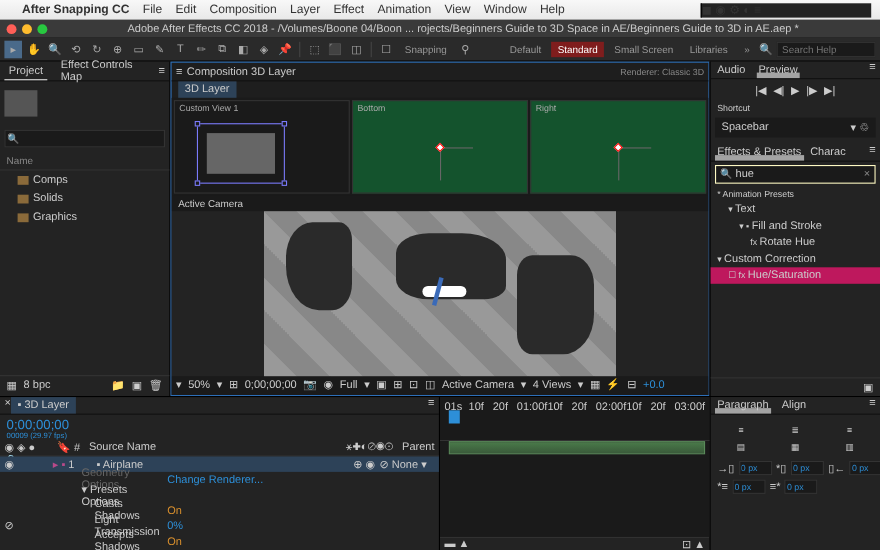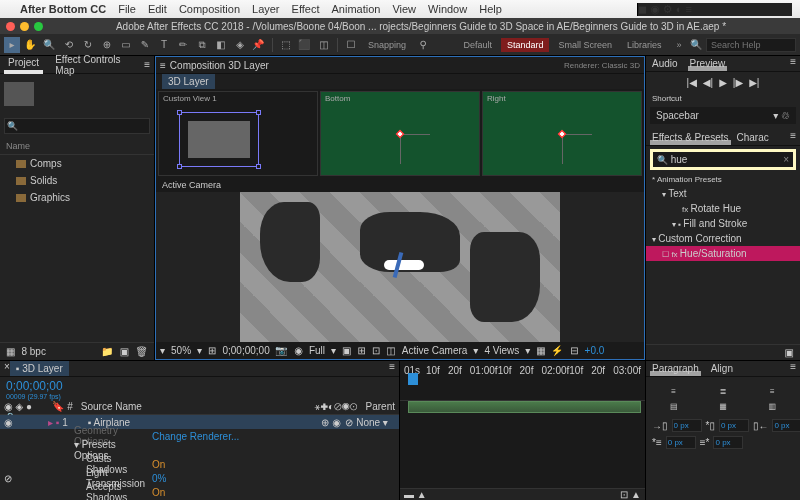--- a/index.html
+++ b/index.html
@@ -16,21 +16,21 @@
 .tbtn.sel{background:#4a6a8a}
 .sep{width:1px;height:14px;background:#444;margin:0 2px}
 .toolbar .grow{flex:1}
 .topt{font-size:9px;color:#999;padding:2px 6px}
 .topt.sel{background:#7f1d1d;color:#fff}
 .search{background:#1a1a1a;border:1px solid #333;padding:1px 4px;font-size:9px;width:90px}
 .main{display:flex;height:304px}
 .left{width:155px;background:#232323;border-right:1px solid #000;display:flex;flex-direction:column}
 .ptabs{height:18px;display:flex;align-items:center;padding:0 4px;font-size:9px;gap:8px;border-bottom:1px solid #111}
 .ptabs .tab{padding:2px 4px}
-.ptabs .tab.act{border-bottom:4px solid #e5e5e5}
+.ptabs .tab.act{border-bottom:1px solid #e5e5e5}
 .thumb{height:40px;padding:4px;display:flex;align-items:center;gap:4px}
 .thumbimg{width:30px;height:24px;background:#555}
 .psrch{margin:4px;background:#1a1a1a;border:1px solid #333;padding:2px;font-size:9px}
 .nhead{padding:3px 6px;font-size:9px;color:#888;border-bottom:1px solid #333}
 .pitem{padding:3px 6px 3px 16px;font-size:9px;display:flex;align-items:center;gap:4px}
 .fld{width:10px;height:8px;background:#8a6a3a}
 .center{flex:1;background:#1e1e1e;display:flex;flex-direction:column;border:1px solid #2d6fb8}
 .ctabs{height:18px;display:flex;align-items:center;padding:0 4px;font-size:9px;gap:4px;border-bottom:1px solid #111}
 .ctab{padding:2px 6px;background:#2d4258}
 .rend{margin-left:auto;font-size:8px;color:#888}
@@ -55,21 +55,21 @@
 .l3{top:40px;left:230px;width:70px;height:90px;border-radius:20% 30% 40% 20%}
 .plane{position:absolute;top:45%;left:45%;width:40px;height:10px;background:#fff;border-radius:5px}
 .plane::before{content:"";position:absolute;top:-8px;left:12px;width:4px;height:26px;background:#3a6ab8;transform:rotate(15deg)}
 .vctrl{height:18px;background:#1a1a1a;display:flex;align-items:center;padding:0 4px;gap:6px;font-size:9px}
 .right{width:155px;background:#232323;border-left:1px solid #000;display:flex;flex-direction:column}
 .rtabs{height:16px;display:flex;padding:0 4px;font-size:9px;gap:8px;border-bottom:1px solid #111}
 .rtab{padding:2px 2px}.rtab.act{border-bottom:5px solid #a3a3a3}
 .pctrl{height:20px;display:flex;align-items:center;justify-content:center;gap:6px;font-size:10px}
 .shc{padding:3px 6px;font-size:9px;background:#1a1a1a;margin:2px 4px}
 .eptabs{height:16px;display:flex;padding:0 4px;font-size:9px;gap:4px;border-bottom:1px solid #111;margin-top:4px}
-.esrch{margin:3px 4px;background:#1a1a1a;border:3px solid #fef9c3;padding:2px 4px;font-size:9px;color:#5af}
+.esrch{margin:3px 4px;background:#1a1a1a;border:1px solid #fef9c3;padding:2px 4px;font-size:9px;color:#5af}
 .eitem{padding:2px 4px 2px 12px;font-size:8px}
 .eitem.sel{background:#be185d}
 .eitem.h{padding-left:6px}
 .bottom{height:140px;background:#232323;border-top:1px solid #000;display:flex}
 .tleft{width:400px;display:flex;flex-direction:column;border-right:1px solid #000}
 .ttabs{height:16px;display:flex;padding:0 4px;font-size:9px;border-bottom:1px solid #111}
 .ttab{padding:2px 6px;background:#2d4258}
 .tc{height:24px;padding:2px 6px}
 .tcv{font-size:12px;color:#2d8fd8}
 .tci{font-size:7px;color:#2d8fd8}
@@ -91,21 +91,21 @@
 .pgrid{display:grid;grid-template-columns:1fr 1fr 1fr;gap:2px;padding:4px}
 .pg{font-size:8px;text-align:center;padding:2px}
 .pval{display:flex;align-items:center;gap:4px;padding:2px 6px;font-size:8px}
 .pval input{width:30px;background:#1a1a1a;border:1px solid #333;color:#2d8fd8;font-size:8px;padding:1px}
 </style>
 </head>
 <body>
 
 <div class="menubar">
   <span></span>
-  <span class="app">After Bottom CC</span>
+  <span class="app">After Snapping CC</span>
   <span>File</span>
   <span>Edit</span>
   <span>Composition</span>
   <span>Layer</span>
   <span>Effect</span>
   <span>Animation</span>
   <span>View</span>
   <span>Window</span>
   <span>Help</span>
   <div class="right">
@@ -271,22 +271,22 @@
     <div style="padding:2px 6px;font-size:8px">Shortcut</div>
     <div class="shc"><span>Spacebar</span> <span style="float:right">▾ ♲</span></div>
     <div class="eptabs">
       <span class="rtab act">Effects &amp; Presets</span>
       <span class="rtab">Charac</span>
       <span style="margin-left:auto">≡</span>
     </div>
     <div class="esrch">🔍 <span>hue</span><span style="float:right;color:#888">×</span></div>
     <div class="eitem h">* Animation Presets</div>
     <div class="eitem" style="padding-left:16px">▾ <span>Text</span></div>
+    <div class="eitem" style="padding-left:26px">▾ ▪ <span>Fill and Stroke</span></div>
     <div class="eitem" style="padding-left:36px">fx <span>Rotate Hue</span></div>
-    <div class="eitem" style="padding-left:26px">▾ ▪ <span>Fill and Stroke</span></div>
     <div class="eitem h">▾ <span>Custom Correction</span></div>
     <div class="eitem sel" style="padding-left:16px">☐ fx <span>Hue/Saturation</span></div>
     <div style="flex:1"></div>
     <div style="text-align:right;padding:2px 6px;border-top:1px solid #333"><span>▣</span></div>
   </div>
 </div>
 
 <div class="bottom">
   <div class="tleft">
     <div class="ttabs">

